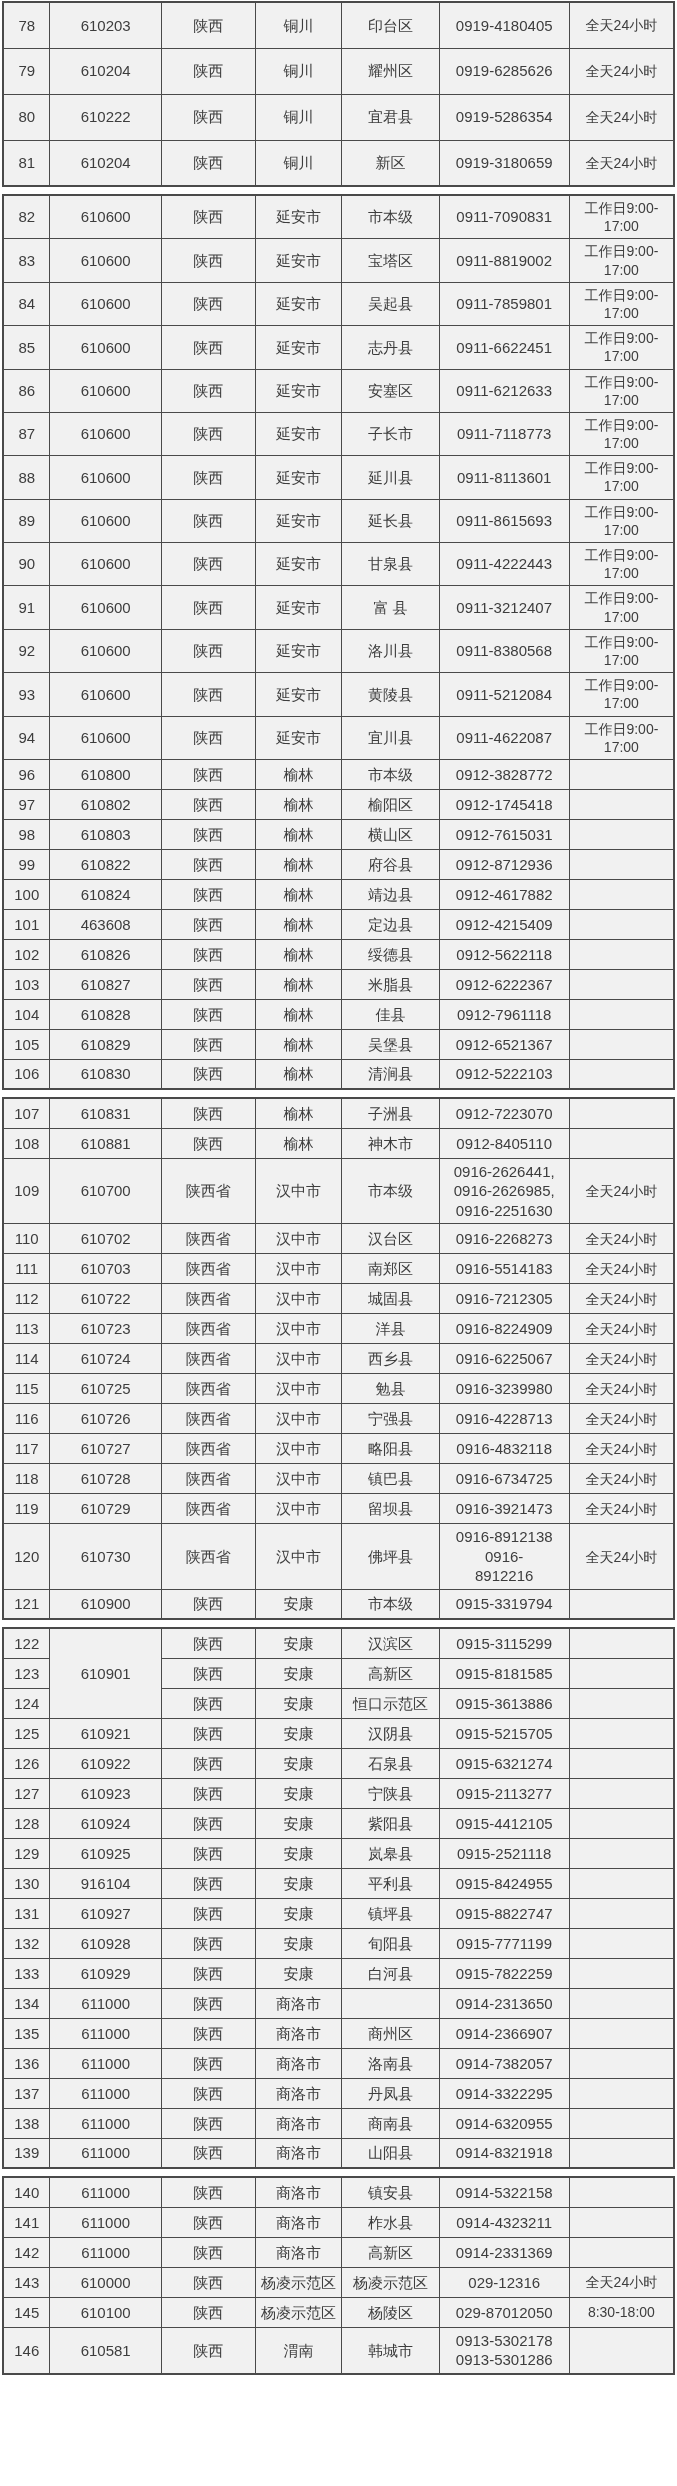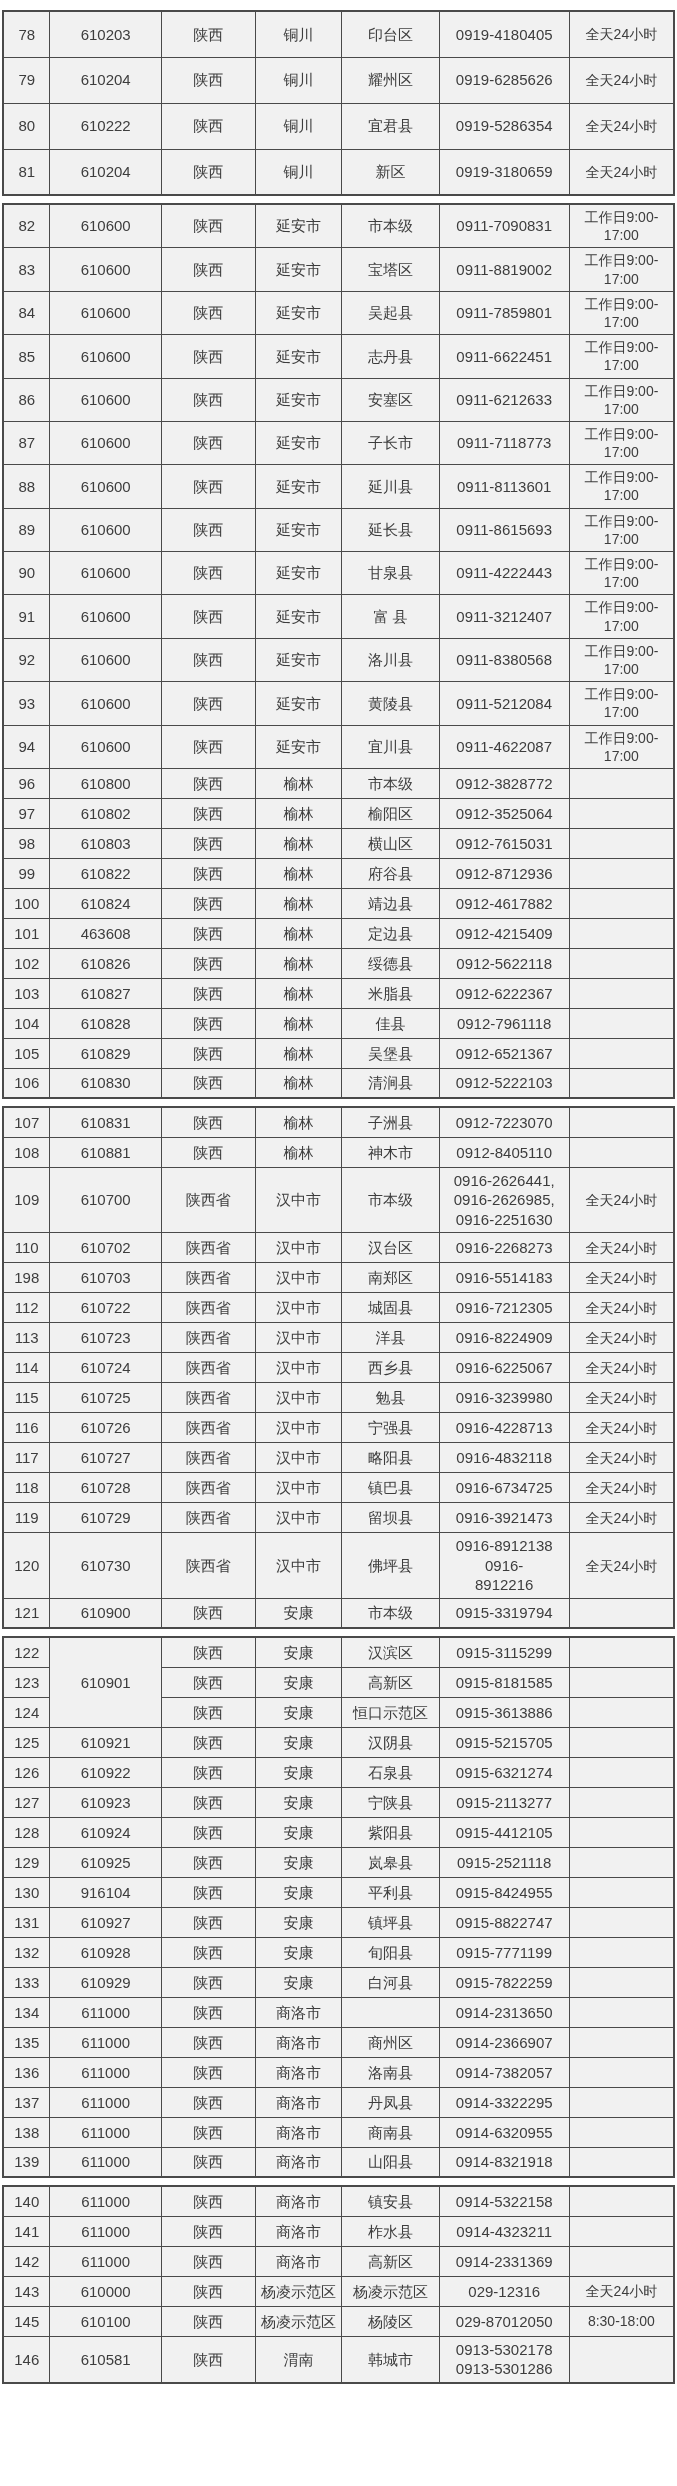--- a/index.html
+++ b/index.html
@@ -1,18 +1,18 @@
 <!DOCTYPE html>
 <html style="--cell-bg: #f1f1f1; --border-c: #4a4a4a; --text-c: #3d3d3d; --gap-bg: #ffffff;"><head>
 <meta charset="utf-8">
 <style>
   * { box-sizing: border-box; }
   html, body { margin: 0; padding: 0; background: #ffffff; }
   body { font-family: "Liberation Sans", sans-serif; }
-  .page { width: 677px; background: var(--gap-bg, #ffffff); padding: 10px 2px; }
+  .page { width: 677px; background: var(--gap-bg, #ffffff); padding: 1px 2px; }
   table.sec {
     width: 100%;
     border-collapse: collapse;
     table-layout: fixed;
     background: var(--cell-bg, #f1f1f1);
     border: 2px solid var(--border-c, #4a4a4a);
     margin: 0 0 7px 0;
   }
   table.sec:last-child { margin-bottom: 7px; }
   td {
@@ -244,21 +244,21 @@
             <td class="c-district">市本级</td>
             <td class="c-phone">0912-3828772</td>
             <td class="c-hours"></td>
           </tr>
           <tr>
             <td class="c-no">97</td>
             <td class="c-code">610802</td>
             <td class="c-province">陕西</td>
             <td class="c-city">榆林</td>
             <td class="c-district">榆阳区</td>
-            <td class="c-phone">0912-3525064</td>
+            <td class="c-phone">0912-1745418</td>
             <td class="c-hours"></td>
           </tr>
           <tr>
             <td class="c-no">98</td>
             <td class="c-code">610803</td>
             <td class="c-province">陕西</td>
             <td class="c-city">榆林</td>
             <td class="c-district">横山区</td>
             <td class="c-phone">0912-7615031</td>
             <td class="c-hours"></td>
@@ -380,21 +380,21 @@
           <tr>
             <td class="c-no">110</td>
             <td class="c-code">610702</td>
             <td class="c-province">陕西省</td>
             <td class="c-city">汉中市</td>
             <td class="c-district">汉台区</td>
             <td class="c-phone">0916-2268273</td>
             <td class="c-hours">全天24小时</td>
           </tr>
           <tr>
-            <td class="c-no">198</td>
+            <td class="c-no">111</td>
             <td class="c-code">610703</td>
             <td class="c-province">陕西省</td>
             <td class="c-city">汉中市</td>
             <td class="c-district">南郑区</td>
             <td class="c-phone">0916-5514183</td>
             <td class="c-hours">全天24小时</td>
           </tr>
           <tr>
             <td class="c-no">112</td>
             <td class="c-code">610722</td>

